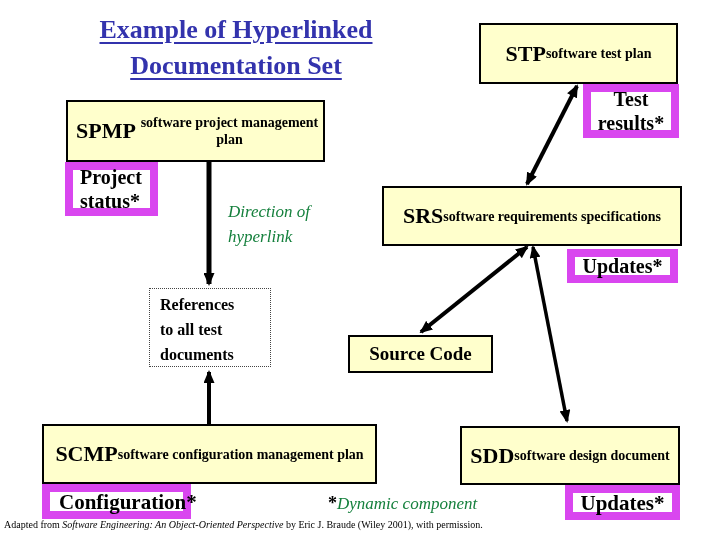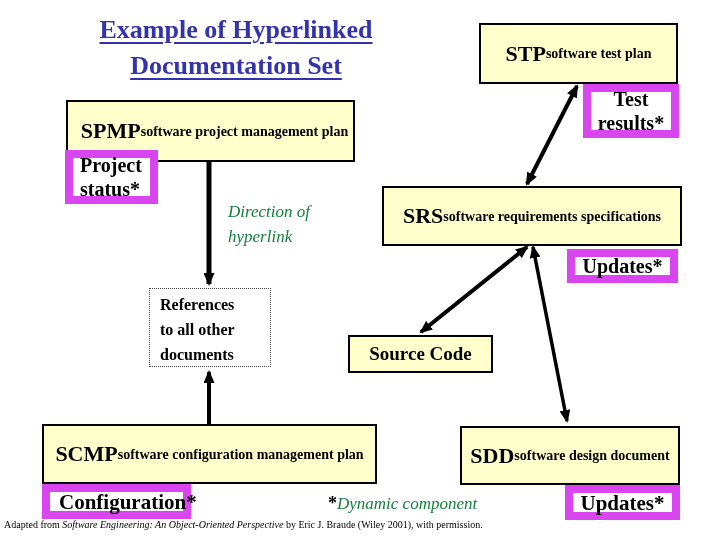--- a/index.html
+++ b/index.html
@@ -63,47 +63,47 @@
   <div class="abs docbox" style="left:479px;top:23px;width:199px;height:61px;">
     <div class="abbr">STP</div>
     <div class="full">software test plan</div>
   </div>
 
   <div class="abs dynbox centered" style="left:583px;top:84px;width:96px;height:54px;">
     <div class="ln">Test</div>
     <div class="ln">results*</div>
   </div>
 
-  <div class="abs docbox" style="left:66px;top:100px;width:289px;height:62px;padding-left:8px;">
+  <div class="abs docbox" style="left:66px;top:100px;width:259px;height:62px;padding-left:8px;">
     <div class="abbr">SPMP</div>
     <div class="full">software project management plan</div>
   </div>
 
-  <div class="abs dynbox" style="left:65px;top:150px;width:93px;height:54px;padding-left:7px;">
+  <div class="abs dynbox" style="left:65px;top:162px;width:93px;height:54px;padding-left:7px;">
     <div class="ln">Project</div>
     <div class="ln">status*</div>
   </div>
 
   <div class="abs scriptnote" style="left:228px;top:199px;width:130px;line-height:25px;">
     <span>Direction of</span><br>
     <span>hyperlink</span>
   </div>
 
   <div class="abs docbox" style="left:382px;top:186px;width:300px;height:60px;">
     <div class="abbr">SRS</div>
     <div class="full">software requirements specifications</div>
   </div>
 
   <div class="abs dynbox centered" style="left:567px;top:249px;width:111px;height:34px;">
     <div class="ln">Updates*</div>
   </div>
 
   <div class="abs refbox" style="left:149px;top:288px;width:122px;height:79px;font-family:Liberation Serif, serif;">
     <span>References</span><br>
-    <span>to all other</span><br>
+    <span>to all test</span><br>
     <span>documents</span>
   </div>
 
   <div class="abs docbox" style="left:348px;top:335px;width:145px;height:38px;">
     <div style="font-size:19px;font-weight:bold;">Source Code</div>
   </div>
 
   <div class="abs docbox" style="left:42px;top:424px;width:335px;height:60px;">
     <div class="abbr">SCMP</div>
     <div class="full">software configuration management plan</div>

